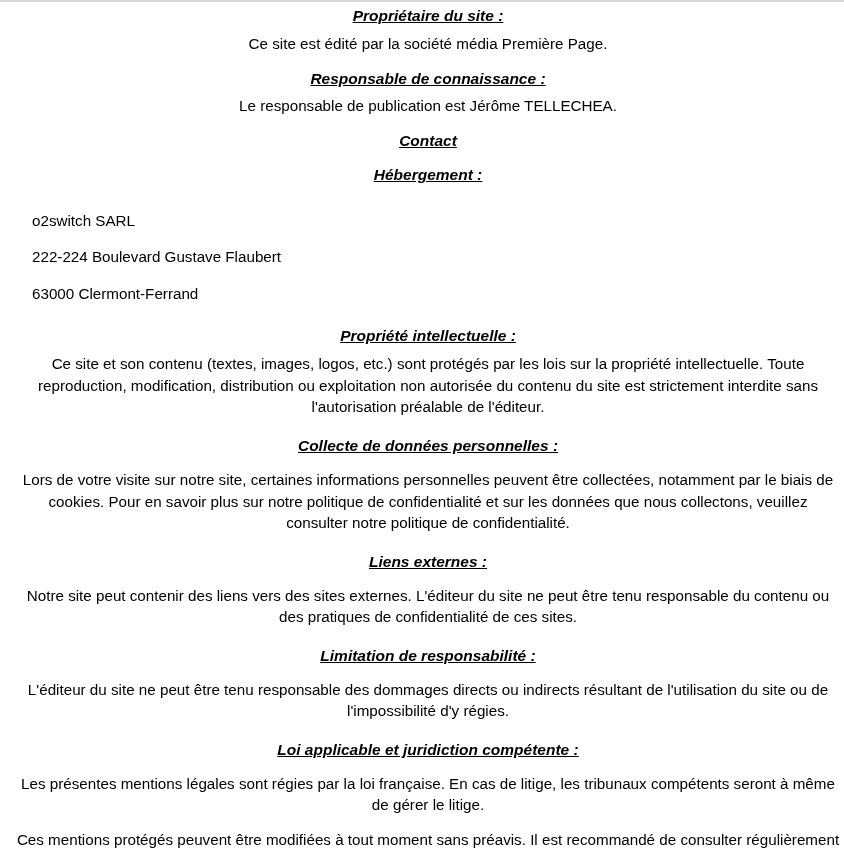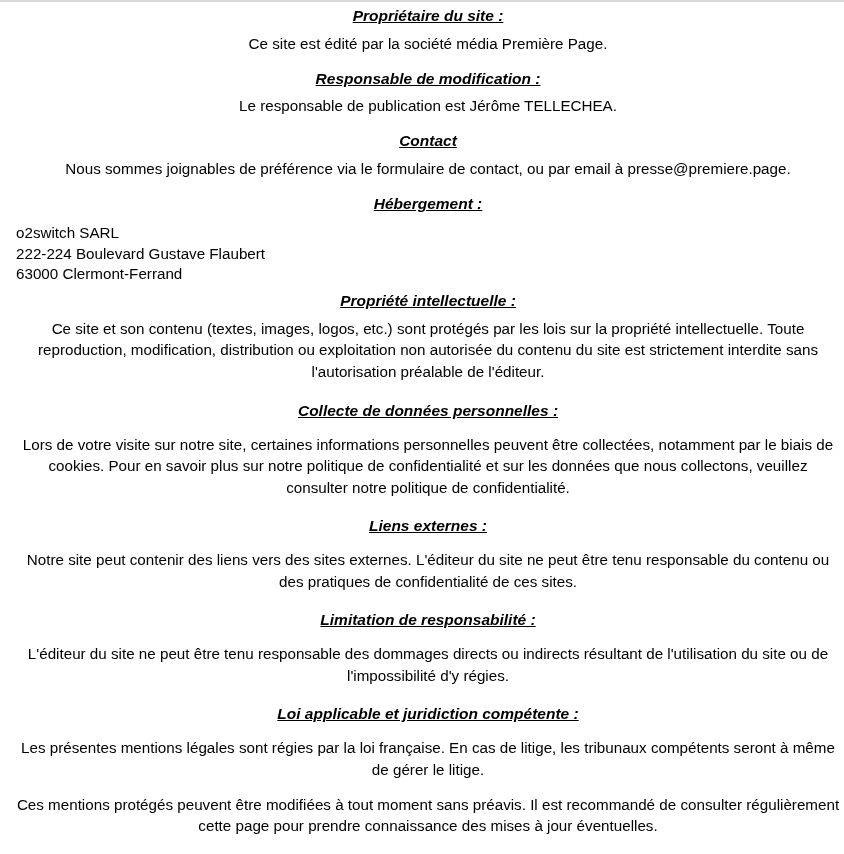--- a/index.html
+++ b/index.html
@@ -37,48 +37,47 @@
   .para {
     text-align: center;
     font-size: 15.2px;
     line-height: 1.42;
     margin: 0;
     padding: 3px 0 4px 0;
   }
   .addr-line {
     font-size: 15.2px;
     line-height: 1.35;
-    margin: 0;
+    margin: 16px;
     padding: 0;
   }
   .addr-block {
     padding: 6px 0 2px 0;
   }
   .gap-sm { height: 6px; }
   .gap-md { height: 10px; }
 </style>
 </head>
 <body>
 
 <div class="top-rule"></div>
 
 <div class="page">
 
   <h2 class="heading">Propriétaire du site :</h2>
   <p class="para">Ce site est édité par la société média Première Page.</p>
 
   <div class="gap-sm"></div>
 
-  <h2 class="heading">Responsable de modification :</h2>
+  <h2 class="heading">Responsable de connaissance :</h2>
   <p class="para">Le responsable de publication est Jérôme TELLECHEA.</p>
 
   <div class="gap-sm"></div>
 
   <h2 class="heading">Contact</h2>
-  <p class="para">Nous sommes joignables de préférence via le formulaire de contact, ou par email à presse@premiere.page.</p>
 
   <div class="gap-sm"></div>
 
   <h2 class="heading">Hébergement :</h2>
   <div class="addr-block">
     <p class="addr-line">o2switch SARL</p>
     <p class="addr-line">222-224 Boulevard Gustave Flaubert</p>
     <p class="addr-line">63000 Clermont-Ferrand</p>
   </div>
 

